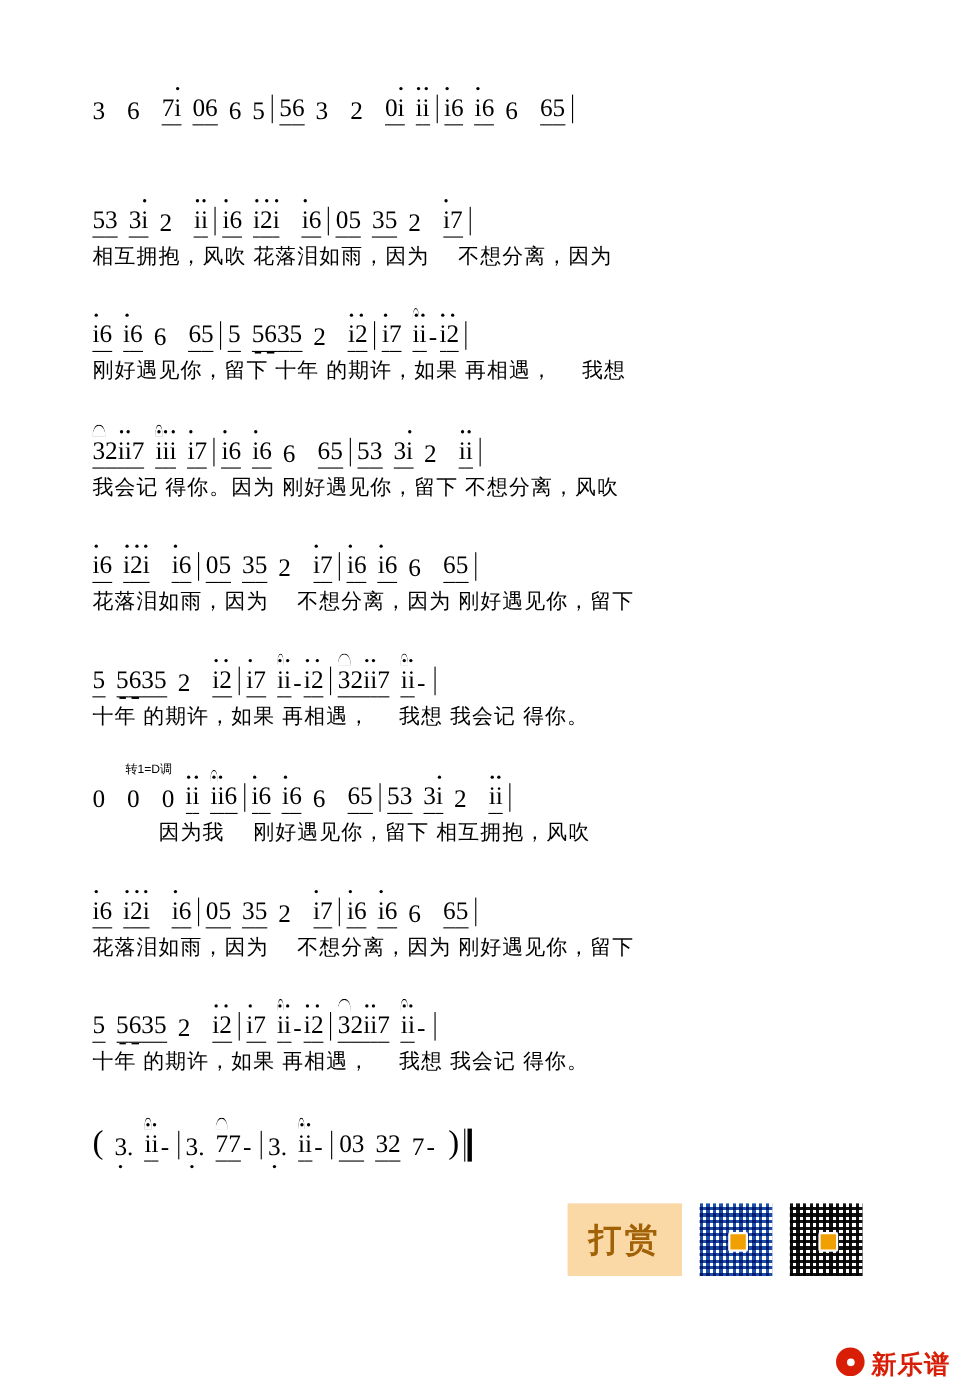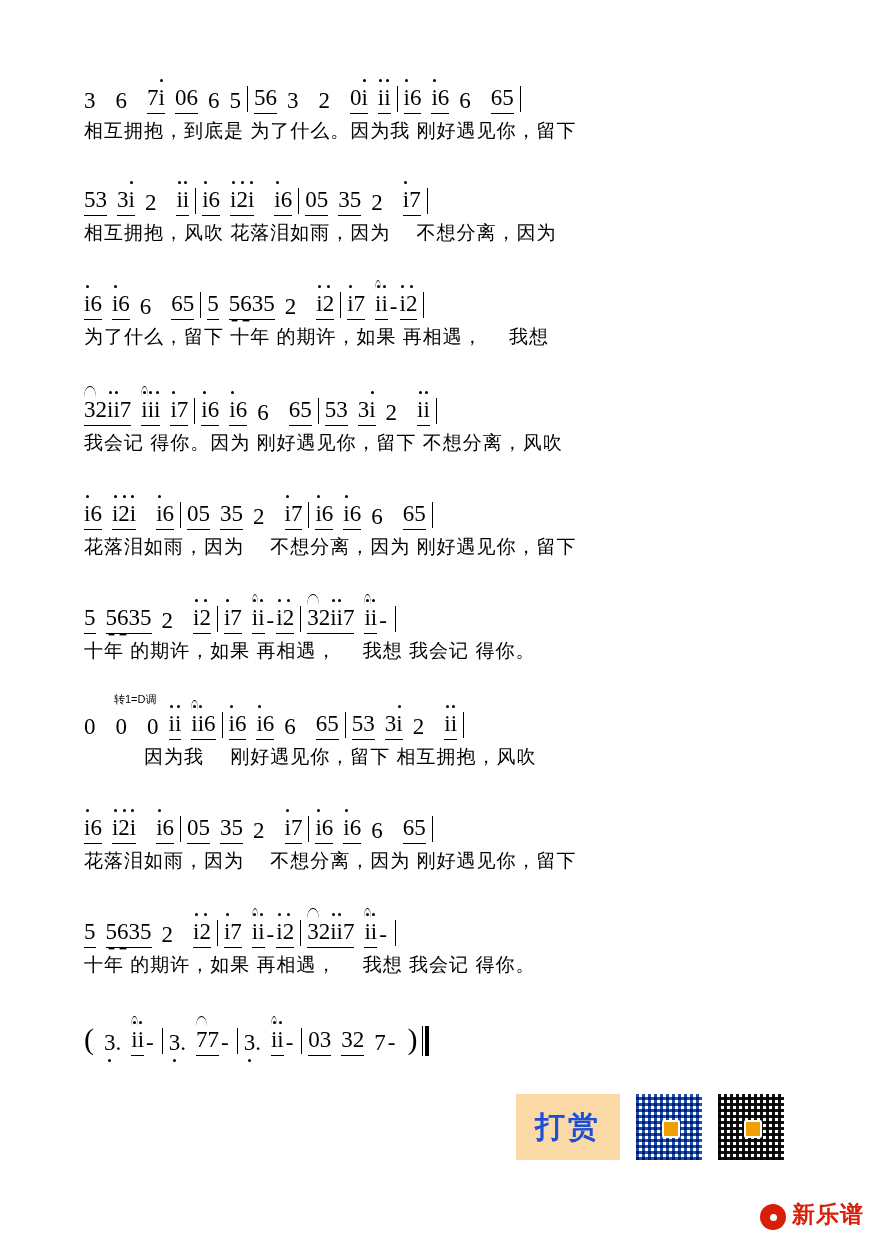--- a/index.html
+++ b/index.html
@@ -128,21 +128,21 @@
     top: 1094px;
     width: 104px;
     height: 66px;
     background: #fbd9a6;
     display: flex;
     align-items: center;
     justify-content: center;
     font-family: "Liberation Sans", sans-serif;
     font-size: 30px;
     font-weight: bold;
-    color: #1d4ed8;
+    color: #a16207;
     letter-spacing: 3px;
   }
   .qr {
     position: absolute;
     top: 1094px;
     width: 66px;
     height: 66px;
     background:
       repeating-linear-gradient(0deg, #1e4fa8 0 3px, #fff 3px 6px),
       repeating-linear-gradient(90deg, #1e4fa8 0 3px, #fff 3px 6px);
@@ -161,23 +161,23 @@
     left: 50%; top: 50%;
     width: 14px; height: 14px;
     margin: -7px 0 0 -7px;
     background: #f0a000;
     border: 2px solid #fff;
     border-radius: 2px;
   }
   .brand {
     position: absolute;
     right: 24px;
-    bottom: 26px;
+    bottom: 0;
     display: flex;
-    align-items: flex-end;
+    align-items: flex-start;
   }
   .brand-disc {
     width: 26px; height: 26px;
     border-radius: 50%;
     background: #d81e06;
     position: relative;
     margin-right: 6px;
   }
   .brand-disc::after {
     content:"";
@@ -232,21 +232,20 @@
         <span class="sp"></span>
       <span class="cell u1"><span class="num dot-up">i</span></span>
       <span class="cell u1"><span class="num">6</span></span>
         <span class="sp"></span>
       <span class="cell"><span class="num">6</span></span>
         <span class="sp2"></span>
       <span class="cell u1"><span class="num">6</span></span>
       <span class="cell u1"><span class="num">5</span></span>
       <span class="bar"></span>
     </div>
-    <div class="lyric-row">相互拥抱，到底是 为了什么。因为我 刚好遇见你，留下</div>
   </div>
 
   <div class="system" style="top:182px;">
     <div class="note-row">
       <span class="cell u1"><span class="num">5</span></span>
       <span class="cell u1"><span class="num">3</span></span>
         <span class="sp"></span>
       <span class="cell u1"><span class="num">3</span></span>
       <span class="cell u1"><span class="num dot-up">i</span></span>
         <span class="sp"></span>
@@ -308,21 +307,21 @@
       <span class="cell u1"><span class="num dot-up">i</span></span>
       <span class="cell u1"><span class="num">7</span></span>
         <span class="sp"></span>
       <span class="cell u1" style="position:relative;"><span class="tie"></span><span class="num dot-up">i</span></span>
       <span class="cell u1"><span class="num dot-up">i</span></span>
       <span class="dash">-</span>
       <span class="cell u1"><span class="num dot-up">i</span></span>
       <span class="cell u1"><span class="num dot-up">2</span></span>
       <span class="bar"></span>
     </div>
-    <div class="lyric-row">为了什么，留下 十年 的期许，如果 再相遇，　 我想</div>
+    <div class="lyric-row">刚好遇见你，留下 十年 的期许，如果 再相遇，　 我想</div>
   </div>
 
   <div class="system" style="top:392px;">
     <div class="note-row">
       <span class="cell u1" style="position:relative;"><span class="tie"></span><span class="num">3</span></span>
       <span class="cell u1"><span class="num">2</span></span>
       <span class="cell u1"><span class="num dot-up">i</span></span>
       <span class="cell u1"><span class="num dot-up">i</span></span>
       <span class="cell u1"><span class="num">7</span></span>
         <span class="sp"></span>

